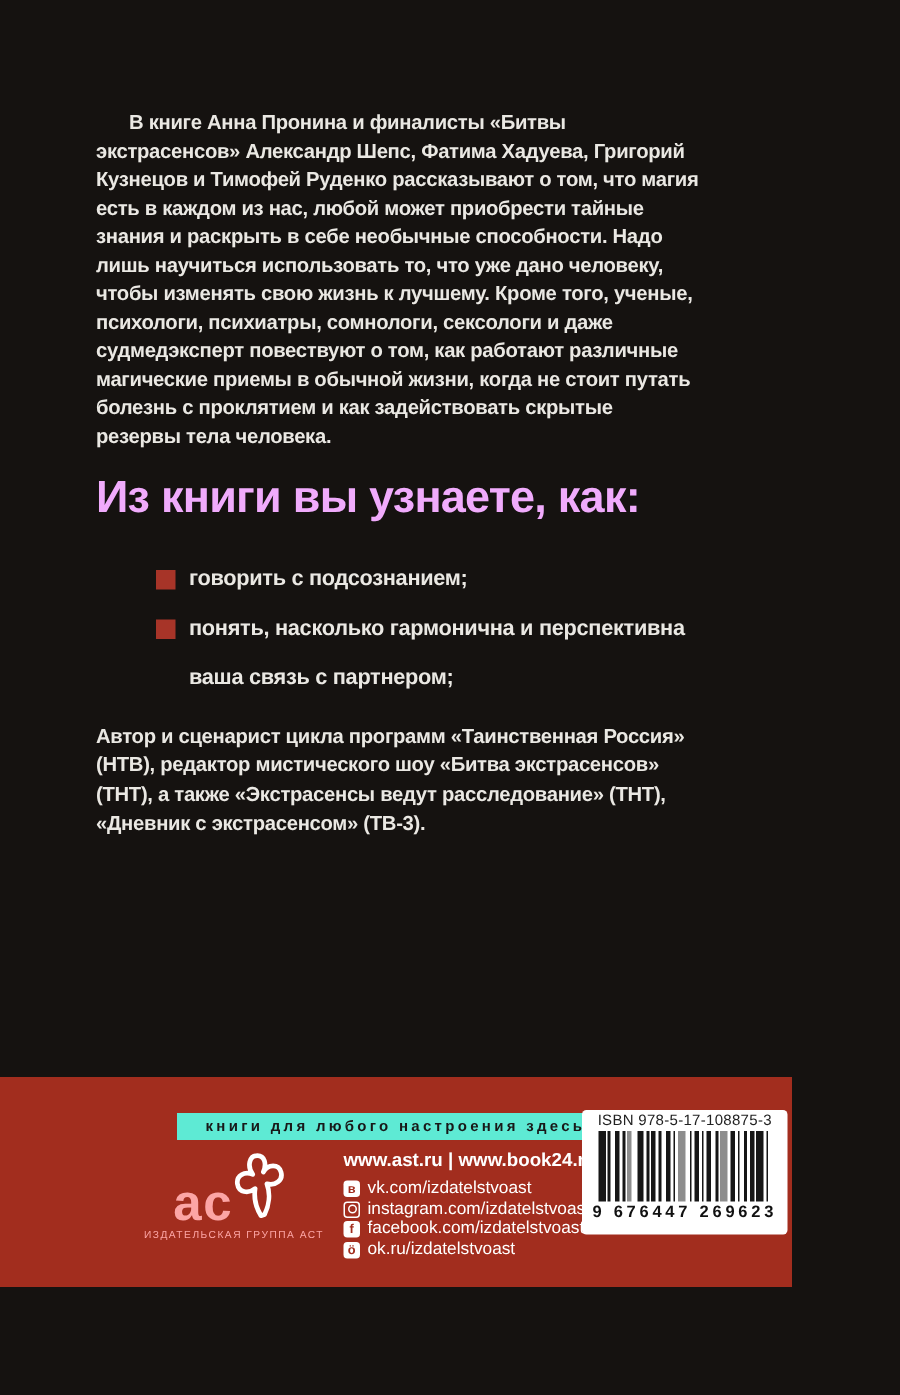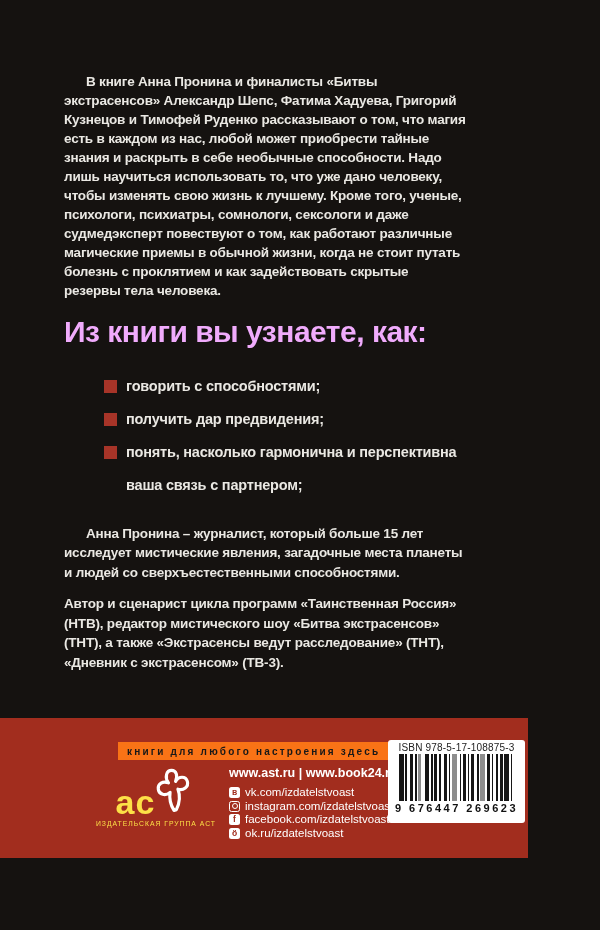--- a/index.html
+++ b/index.html
@@ -14,25 +14,25 @@
   .bullet{display:flex;gap:9px;font-size:14.5px;font-weight:700;line-height:33px;
           letter-spacing:-0.2px;}
   .sq{flex:0 0 13px;width:13px;height:13px;background:#a73428;margin-top:10px;}
   .author{margin:18px 0 0;font-size:13.5px;line-height:19.5px;font-weight:700;
           letter-spacing:-0.2px;}
   .author.first{text-indent:22px;margin-top:22px;}
   .author.second{margin-top:12px;}
   
   .band{position:absolute;left:0;top:718px;width:600px;height:140px;background:#a22d1e;
         box-sizing:border-box;padding:23px 0 0 95px;}
-  .tagline{display:inline-block;background:#f97316;color:#181818;font-size:10px;
-           font-weight:700;letter-spacing:2.2px;padding:4px 9px 3px;margin-left:23px;
+  .tagline{display:inline-block;background:#5eead4;color:#181818;font-size:10px;
+           font-weight:700;letter-spacing:2.2px;padding:4px 19px 3px;margin-left:23px;
            white-space:nowrap;}
   .band-row{display:flex;margin-top:5px;}
-  .logo{width:122px;text-align:center;color:#fde047;}
+  .logo{width:122px;text-align:center;color:#fca5a5;}
   .logo-mark{display:flex;align-items:flex-end;justify-content:center;height:52px;}
   .logo-text{font-size:34px;font-weight:700;line-height:0.85;letter-spacing:1px;}
   .logo-doodle{margin-left:-3px;margin-bottom:1px;}
   .logo-caption{font-size:6.8px;letter-spacing:1px;margin-top:3px;white-space:nowrap;}
   .links{margin-left:12px;padding-top:1px;color:#fff;}
   .sites{font-weight:700;font-size:12.5px;margin-bottom:6px;white-space:nowrap;}
   .social-line{display:flex;align-items:center;gap:5px;font-size:11.5px;line-height:13.5px;
                white-space:nowrap;}
   .sicon{flex:0 0 11px;width:11px;height:11px;border-radius:2.5px;background:#fff;
          color:#a22d1e;font-size:8.5px;font-weight:700;display:flex;align-items:center;
@@ -56,33 +56,28 @@
 <div class="page">
 
   <div class="content">
     <p class="intro">В книге Анна Пронина и финалисты «Битвы экстрасенсов» Александр Шепс, Фатима Хадуева, Григорий Кузнецов и Тимофей Руденко рассказывают о том, что магия есть в каждом из нас, любой может приобрести тайные знания и раскрыть в себе необычные способности. Надо лишь научиться использовать то, что уже дано человеку, чтобы изменять свою жизнь к лучшему. Кроме того, ученые, психологи, психиатры, сомнологи, сексологи и даже судмедэксперт повествуют о том, как работают различные магические приемы в обычной жизни, когда не стоит путать болезнь с проклятием и как задействовать скрытые резервы тела человека.</p>
 
     <h1 class="heading">Из книги вы узнаете, как:</h1>
 
     <ul class="bullets">
       <li class="bullet">
         <span class="sq"></span>
-        <span>говорить с способностями;</span>
-      </li>
-      <li class="bullet">
-        <span class="sq"></span>
-        <span>получить дар предвидения;</span>
+        <span>говорить с подсознанием;</span>
       </li>
       <li class="bullet">
         <span class="sq"></span>
         <span>понять, насколько гармонична и перспективна ваша связь с партнером;</span>
       </li>
     </ul>
 
-    <p class="author first">Анна Пронина – журналист, который больше 15 лет исследует мистические явления, загадочные места планеты и людей со сверхъестественными способностями.</p>
     <p class="author second">Автор и сценарист цикла программ «Таинственная Россия» (НТВ), редактор мистического шоу «Битва экстрасенсов» (ТНТ), а также «Экстрасенсы ведут расследование» (ТНТ), «Дневник с экстрасенсом» (ТВ-3).</p>
   </div>
 
   <div class="band">
     <div>
       <div class="tagline">книги для любого настроения здесь</div>
       <div class="band-row">
         <div class="logo">
           <div class="logo-mark">
             <span class="logo-text">ас</span>

